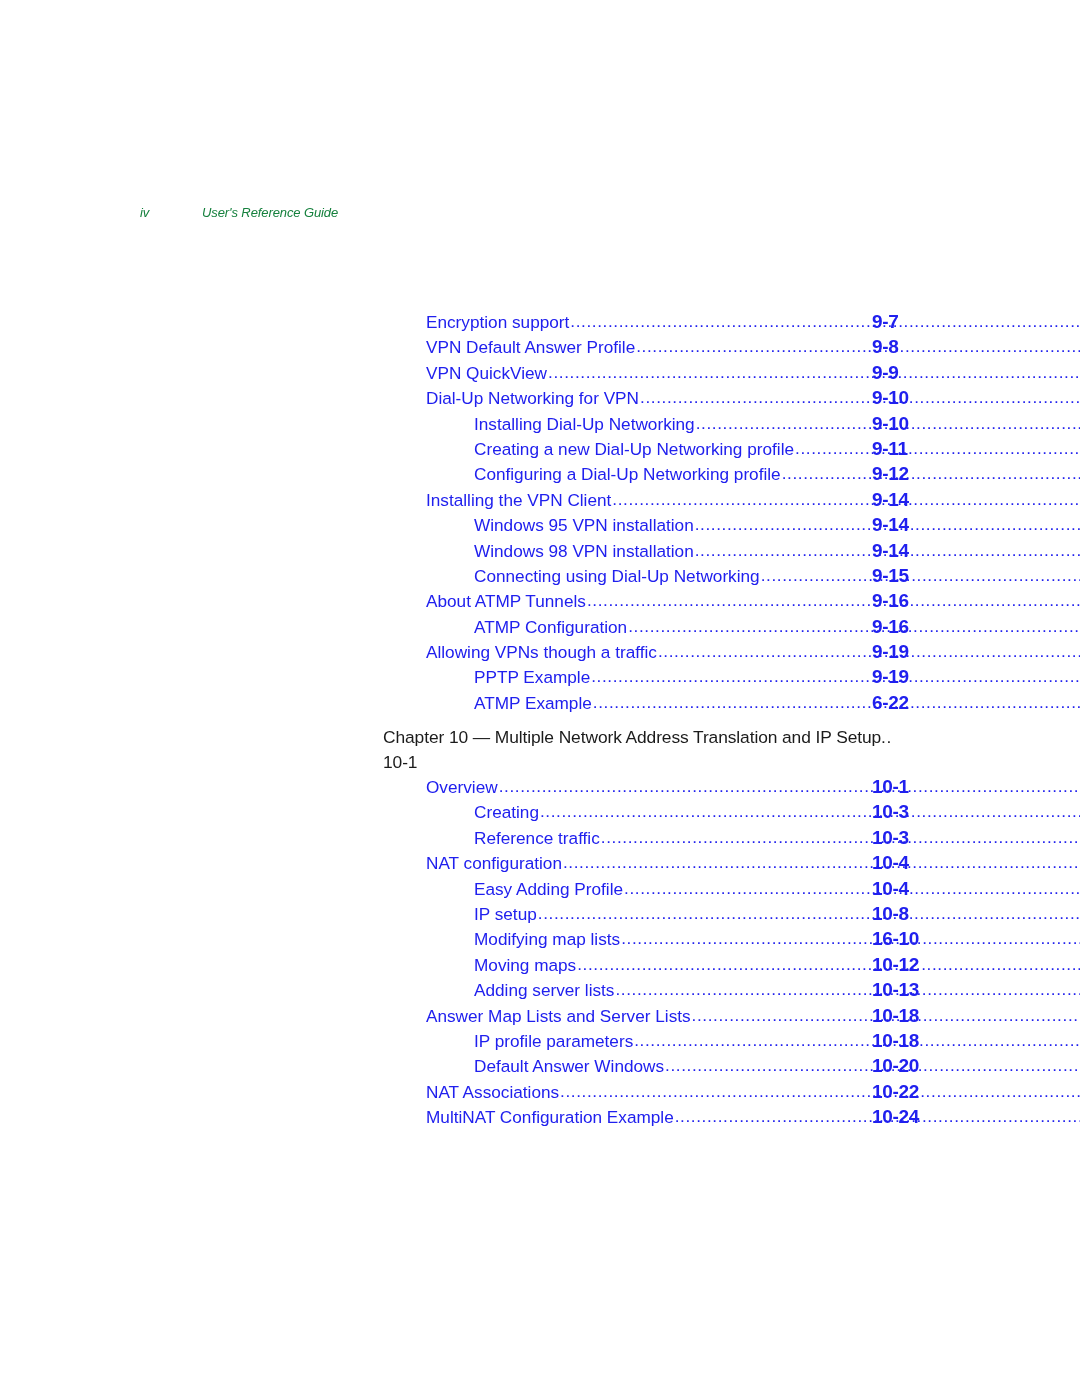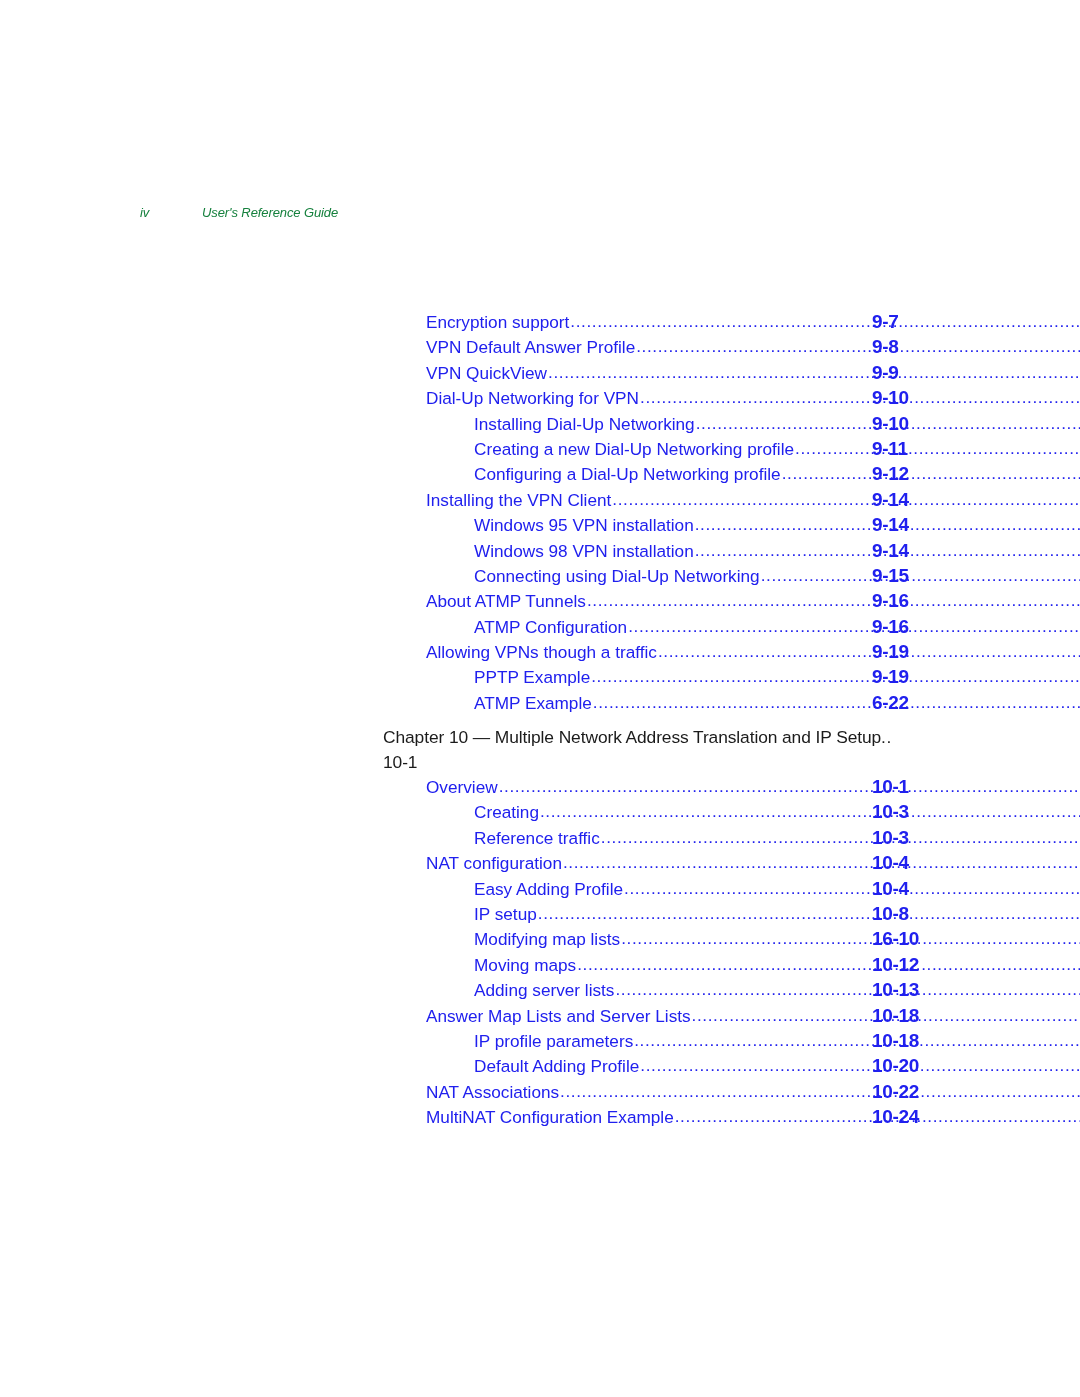--- a/index.html
+++ b/index.html
@@ -212,21 +212,21 @@
     </div>
     <div class="row lvl1">
       <div class="leaderbox" style="width: 446px; flex: 0 0 446px;"><span class="label">Answer Map Lists and Server Lists</span><span class="dots">............................................................................................................................................................................................................................</span></div>
       <span class="pageno">10-18</span>
     </div>
     <div class="row lvl2">
       <div class="leaderbox" style="width: 398px; flex: 0 0 398px;"><span class="label">IP profile parameters</span><span class="dots">............................................................................................................................................................................................................................</span></div>
       <span class="pageno">10-18</span>
     </div>
     <div class="row lvl2">
-      <div class="leaderbox" style="width: 398px; flex: 0 0 398px;"><span class="label">Default Adding Profile</span><span class="dots">............................................................................................................................................................................................................................</span></div>
+      <div class="leaderbox" style="width: 398px; flex: 0 0 398px;"><span class="label">Default Answer Windows</span><span class="dots">............................................................................................................................................................................................................................</span></div>
       <span class="pageno">10-20</span>
     </div>
     <div class="row lvl1">
       <div class="leaderbox" style="width: 446px; flex: 0 0 446px;"><span class="label">NAT Associations</span><span class="dots">............................................................................................................................................................................................................................</span></div>
       <span class="pageno">10-22</span>
     </div>
     <div class="row lvl1">
       <div class="leaderbox" style="width: 446px; flex: 0 0 446px;"><span class="label">MultiNAT Configuration Example</span><span class="dots">............................................................................................................................................................................................................................</span></div>
       <span class="pageno">10-24</span>
     </div>

